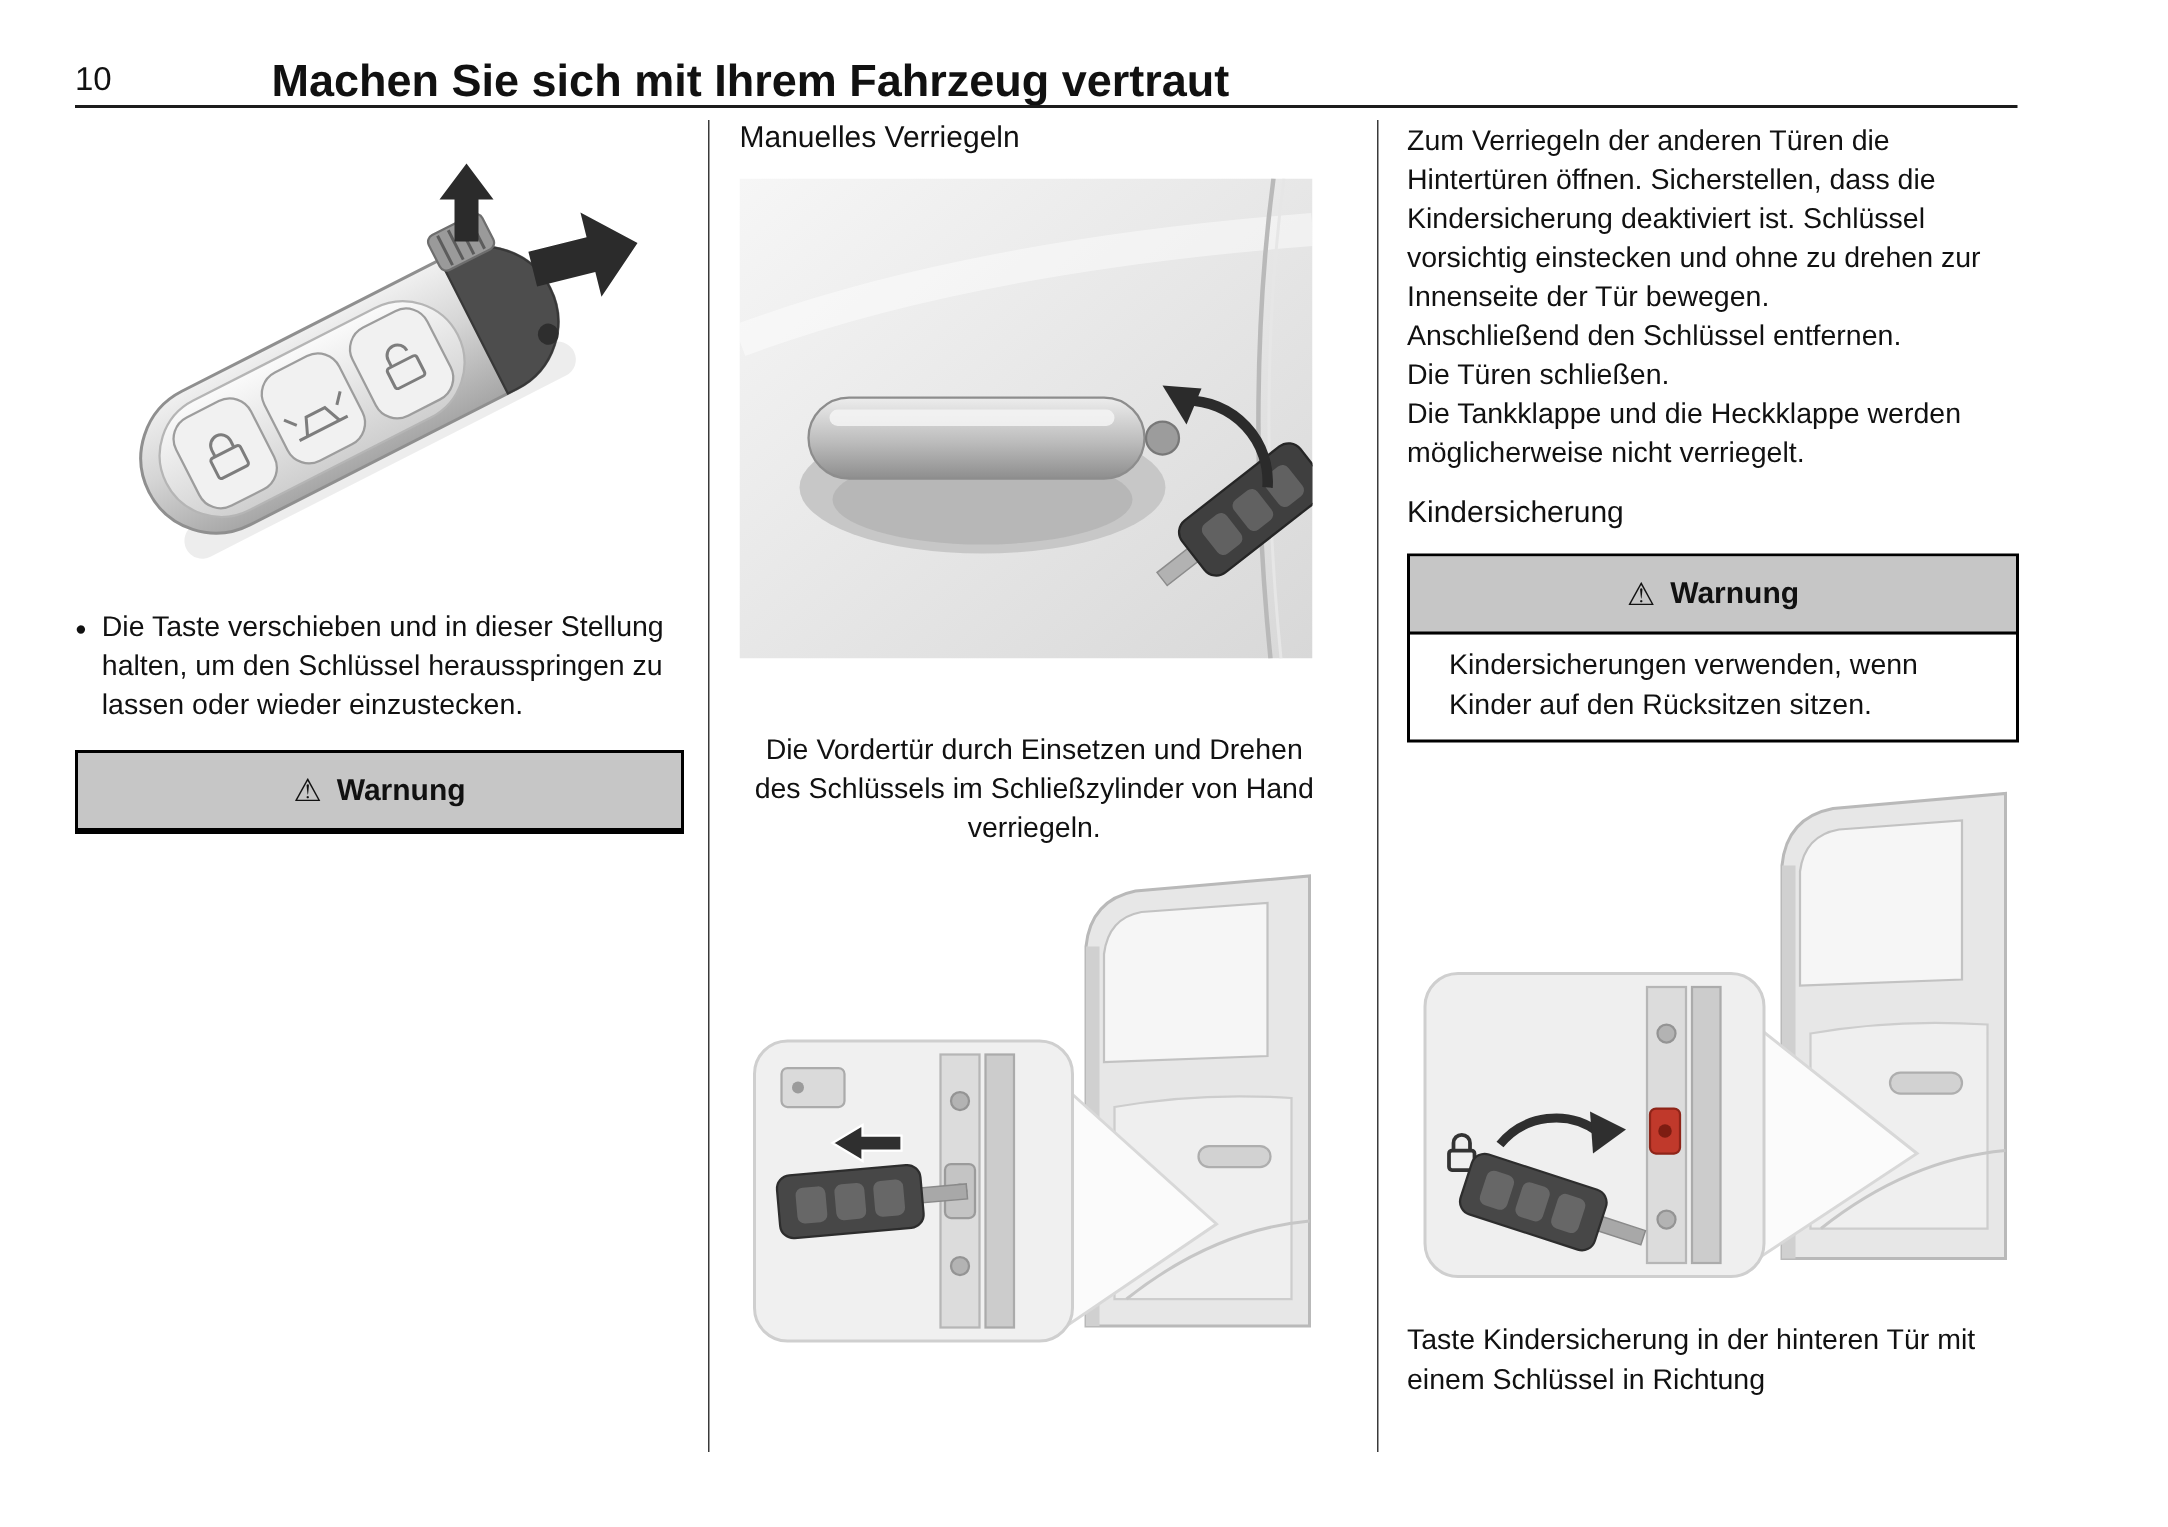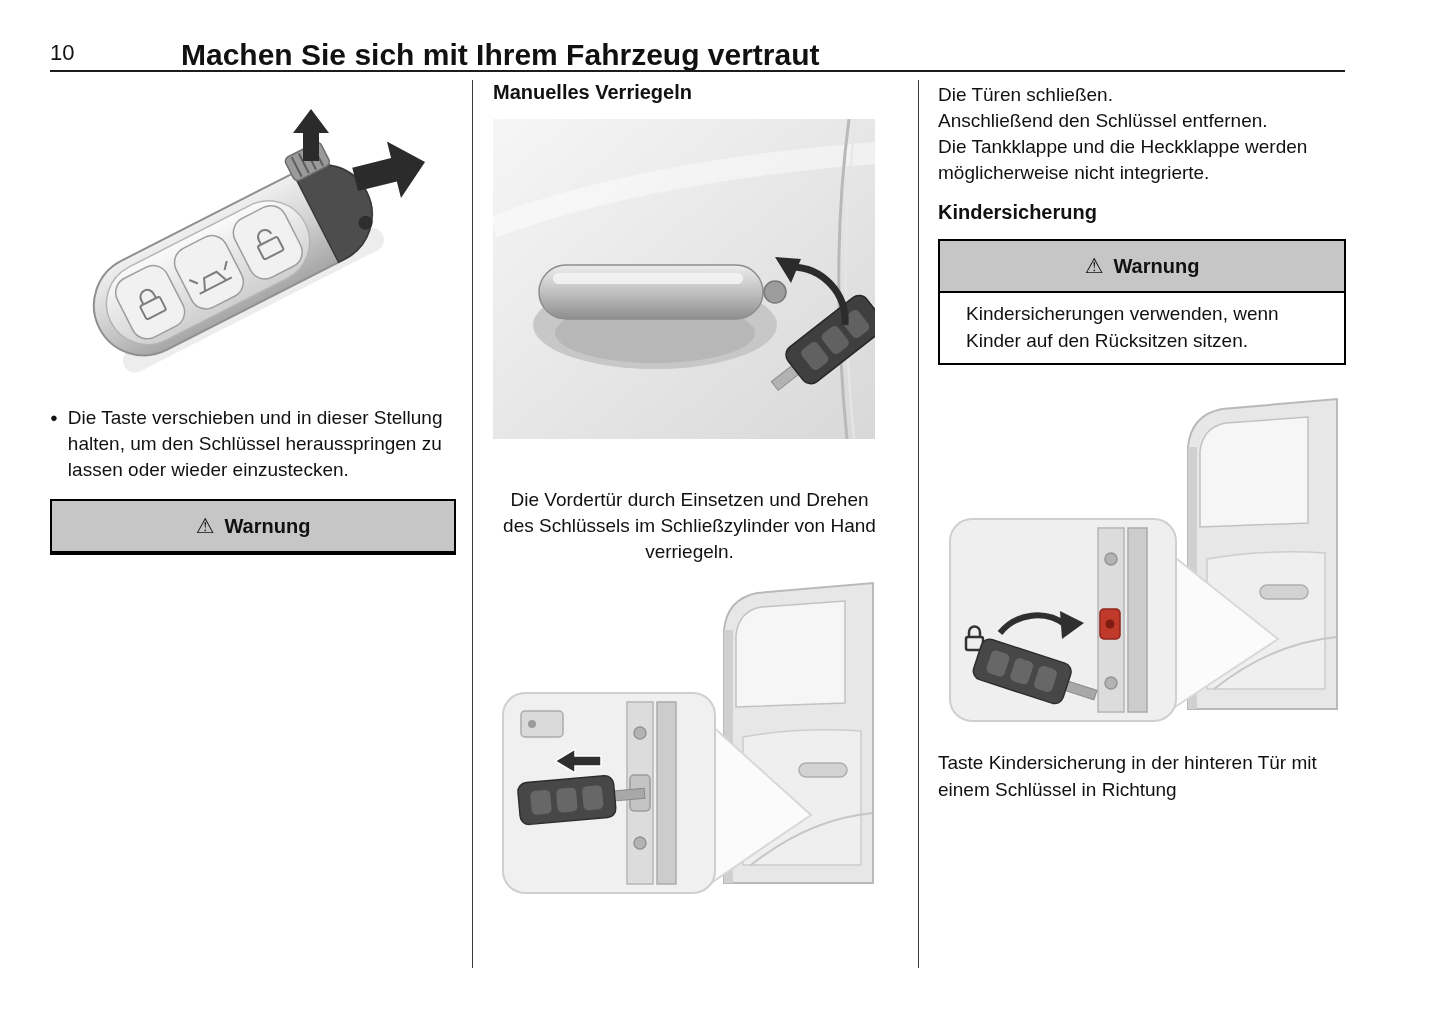--- a/index.html
+++ b/index.html
@@ -18,21 +18,21 @@
   .col-divider { position:absolute; top:80px; height:888px; width:1px; background:#3a3a3a; }
   .divider-1 { left:472px; }
   .divider-2 { left:918px; }
 
   .col { position:absolute; }
   .col1 { left:50px;  top:85px; width:406px; }
   .col2 { left:493px; top:80px; width:393px; }
   .col3 { left:938px; top:82px; width:408px; }
 
   .body-text { font-size:19px; line-height:26px; }
-  .section-heading { font-size:20px; line-height:25px; font-weight:bold; }
+  .section-heading { font-size:20px; line-height:25px; font-weight:normal; }
 
   .bullet-item { display:flex; margin-top:16px; }
   .bullet { font-size:13px; line-height:26px; margin-right:10px; }
 
   .warning-box { border:2px solid #000; margin-top:16px; background:#fff; }
   .warning-header {
     background:#c6c6c6; border-bottom:2px solid #000; height:52px;
     display:flex; align-items:center; justify-content:center; gap:10px;
     font-size:20px; font-weight:bold;
   }
@@ -180,23 +180,24 @@
           <rect x="58" y="212" width="20" height="24" rx="5" fill="#676767"></rect>
           <rect x="84" y="212" width="20" height="24" rx="5" fill="#676767"></rect>
         </g>
         <polygon points="56,186 76,174 76,181 102,181 102,191 76,191 76,198" fill="#2f2f2f" stroke="#ffffff" stroke-width="1.5"></polygon>
       </svg>
     </div>
   </section>
 
   <section class="col col3">
     <div>
+      <p class="paragraph">Zum Verriegeln der anderen Türen die Hintertüren öffnen. Sicherstellen, dass die Kindersicherung deaktiviert ist. Schlüssel vorsichtig einstecken und ohne zu drehen zur Innenseite der Tür bewegen.</p>
+      <p class="paragraph">Anschließend den Schlüssel entfernen.</p>
       <p class="paragraph">Die Türen schließen.</p>
-      <p class="paragraph">Anschließend den Schlüssel entfernen.</p>
-      <p class="paragraph">Die Tankklappe und die Heckklappe werden möglicherweise nicht integrierte.</p>
+      <p class="paragraph">Die Tankklappe und die Heckklappe werden möglicherweise nicht verriegelt.</p>
     </div>
 
     <h2 class="section-heading">Kindersicherung</h2>
 
     <div class="warning-box">
       <div class="warning-header">
         <span class="warning-icon">⚠</span>
         <span>Warnung</span>
       </div>
       <p class="warning-body">Kindersicherungen verwenden, wenn Kinder auf den Rücksitzen sitzen.</p>

